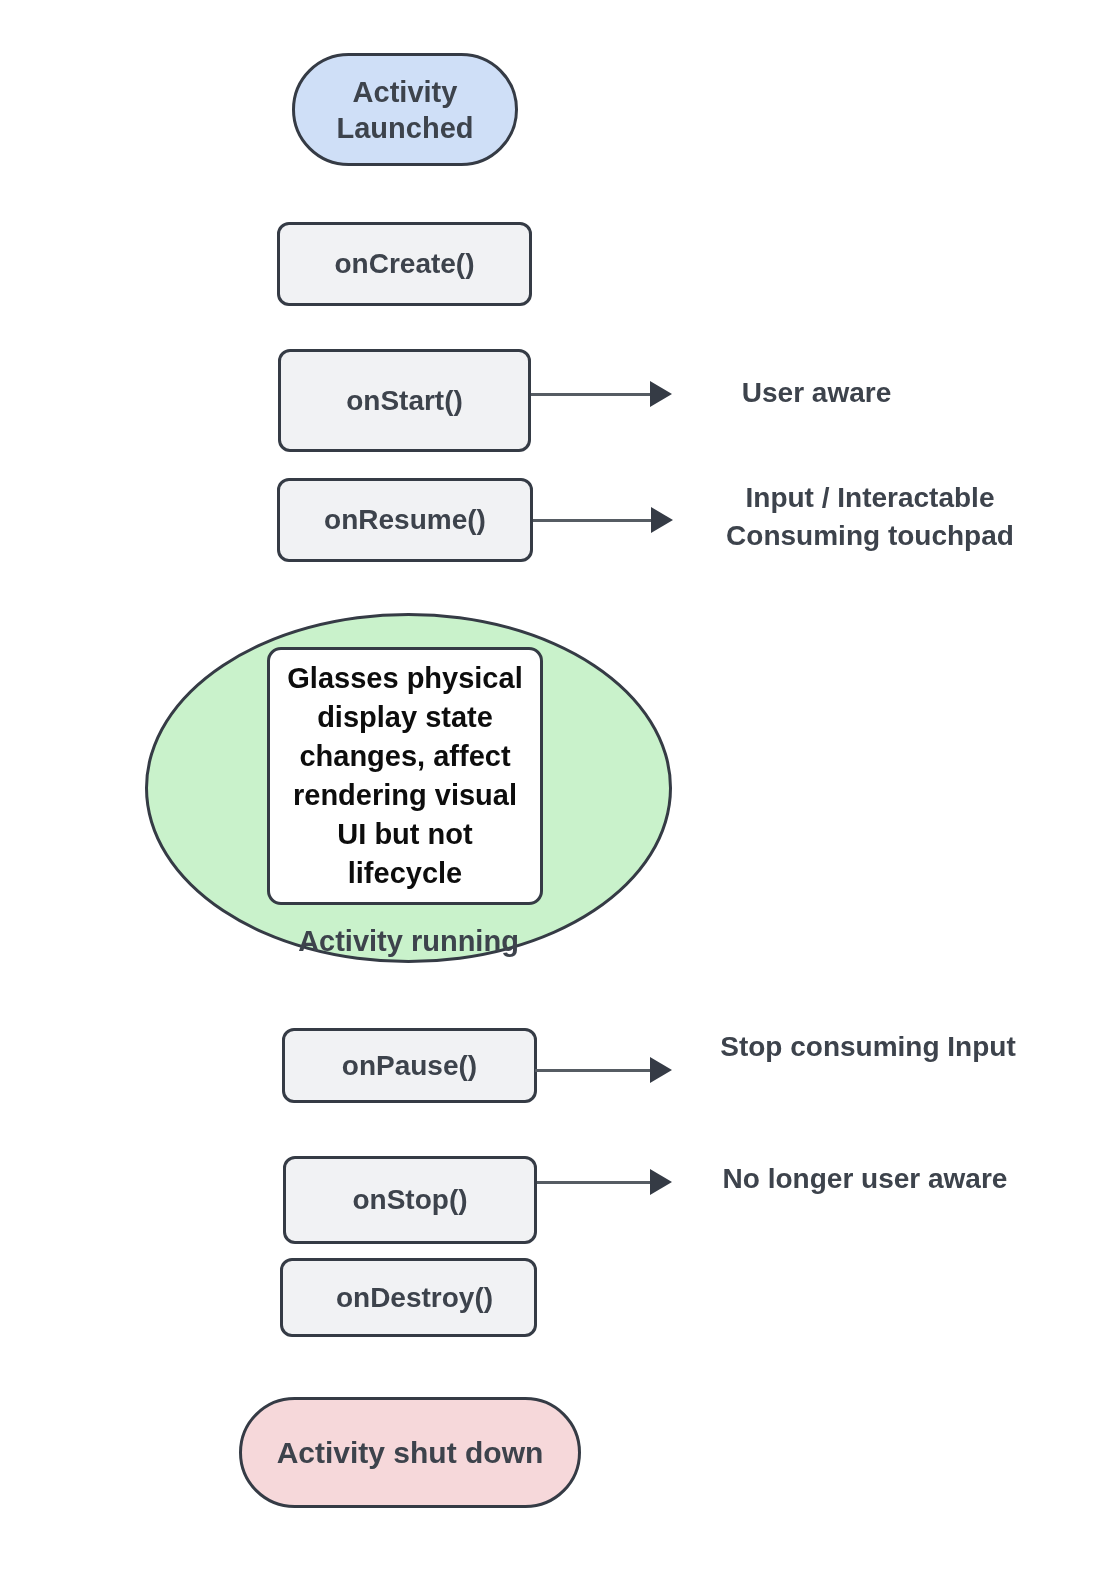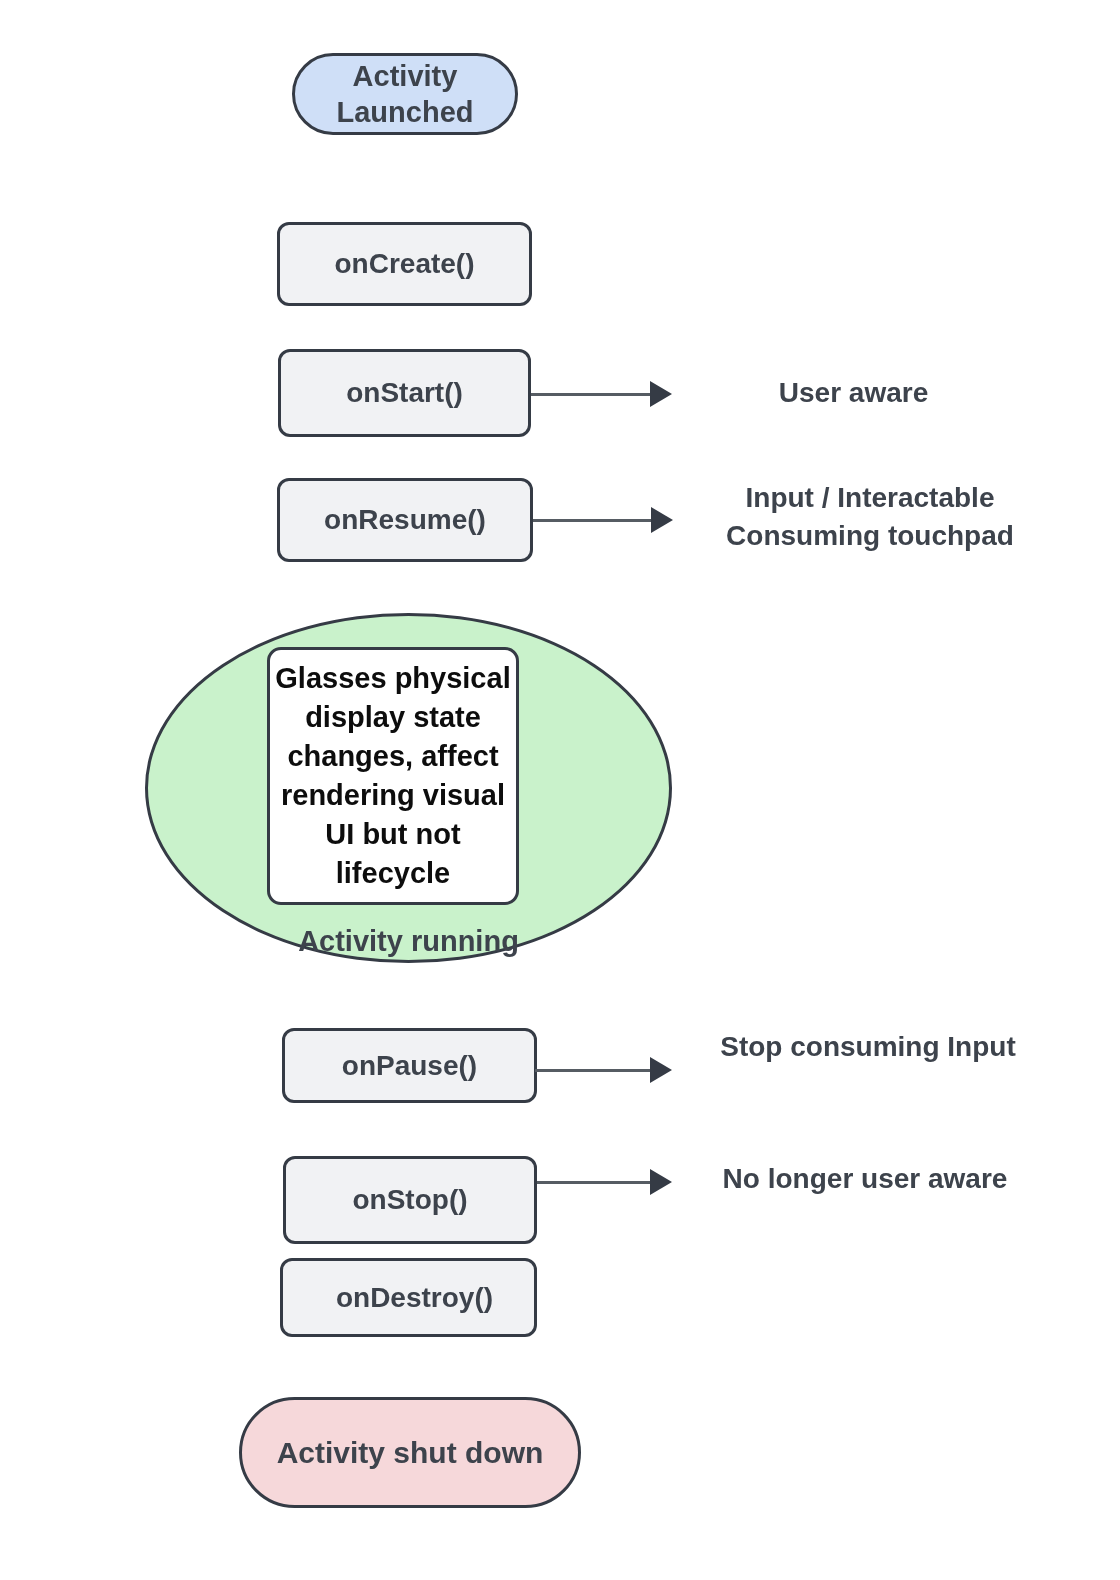--- a/index.html
+++ b/index.html
@@ -15,43 +15,43 @@
   .node {
     display: flex;
     flex-direction: column;
     align-items: center;
     justify-content: center;
     text-align: center;
     border: 3px solid var(--border-dark);
     color: var(--text-dark);
   }
   .pill { border-radius: 999px; font-size: 29px; line-height: 36px; }
-  .pill-start { left: 292px; top: 53px; width: 226px; height: 82px; background: var(--start-fill); }
+  .pill-start { left: 292px; top: 53px; width: 226px; height: 113px; background: var(--start-fill); }
   .pill-end   { left: 239px; top: 1397px; width: 342px; height: 111px; background: var(--shutdown-fill); font-size: 30px; }
   .cbox {
     border-radius: 12px;
     background: var(--box-fill);
     font-size: 28px;
     align-items: center;
   }
   .box-oncreate  { left: 277px; top: 222px;  width: 255px; height: 84px; }
-  .box-onstart   { left: 278px; top: 349px;  width: 253px; height: 88px; }
+  .box-onstart   { left: 278px; top: 349px;  width: 253px; height: 103px; }
   .box-onresume  { left: 277px; top: 478px;  width: 256px; height: 84px; }
   .box-onpause   { left: 282px; top: 1028px; width: 255px; height: 75px; }
   .box-onstop    { left: 283px; top: 1156px; width: 254px; height: 88px; }
   .box-ondestroy { left: 280px; top: 1258px; width: 257px; height: 79px; padding-left: 12px; }
 
   .ellipse {
     left: 145px; top: 613px; width: 527px; height: 350px;
     background: var(--running-fill);
     border: 3px solid var(--border-dark);
     border-radius: 50%;
   }
   .note-box {
-    left: 267px; top: 647px; width: 252px; height: 258px;
+    left: 267px; top: 647px; width: 276px; height: 258px;
     background: #ffffff;
     border: 3px solid var(--border-dark);
     border-radius: 14px;
     display: flex;
     flex-direction: column;
     align-items: center;
     justify-content: center;
     text-align: center;
     color: var(--note-text);
     font-size: 29px;
@@ -62,21 +62,21 @@
     text-align: center;
     color: var(--text-dark);
     font-size: 29px;
   }
   .annotation {
     color: var(--text-dark);
     font-size: 28px;
     line-height: 38px;
     text-align: center;
   }
-  .ann-user-aware    { left: 681px; top: 374px;  width: 345px; }
+  .ann-user-aware    { left: 644px; top: 374px;  width: 345px; }
   .ann-consuming     { left: 695px; top: 479px;  width: 350px; }
   .ann-stop          { left: 693px; top: 1028px; width: 350px; }
   .ann-no-longer     { left: 690px; top: 1160px; width: 350px; }
 
   .arrow { position: absolute; height: 26px; }
   .arrow .line {
     position: absolute;
     left: 0; top: 11.5px;
     height: 3px;
     right: 19px;

